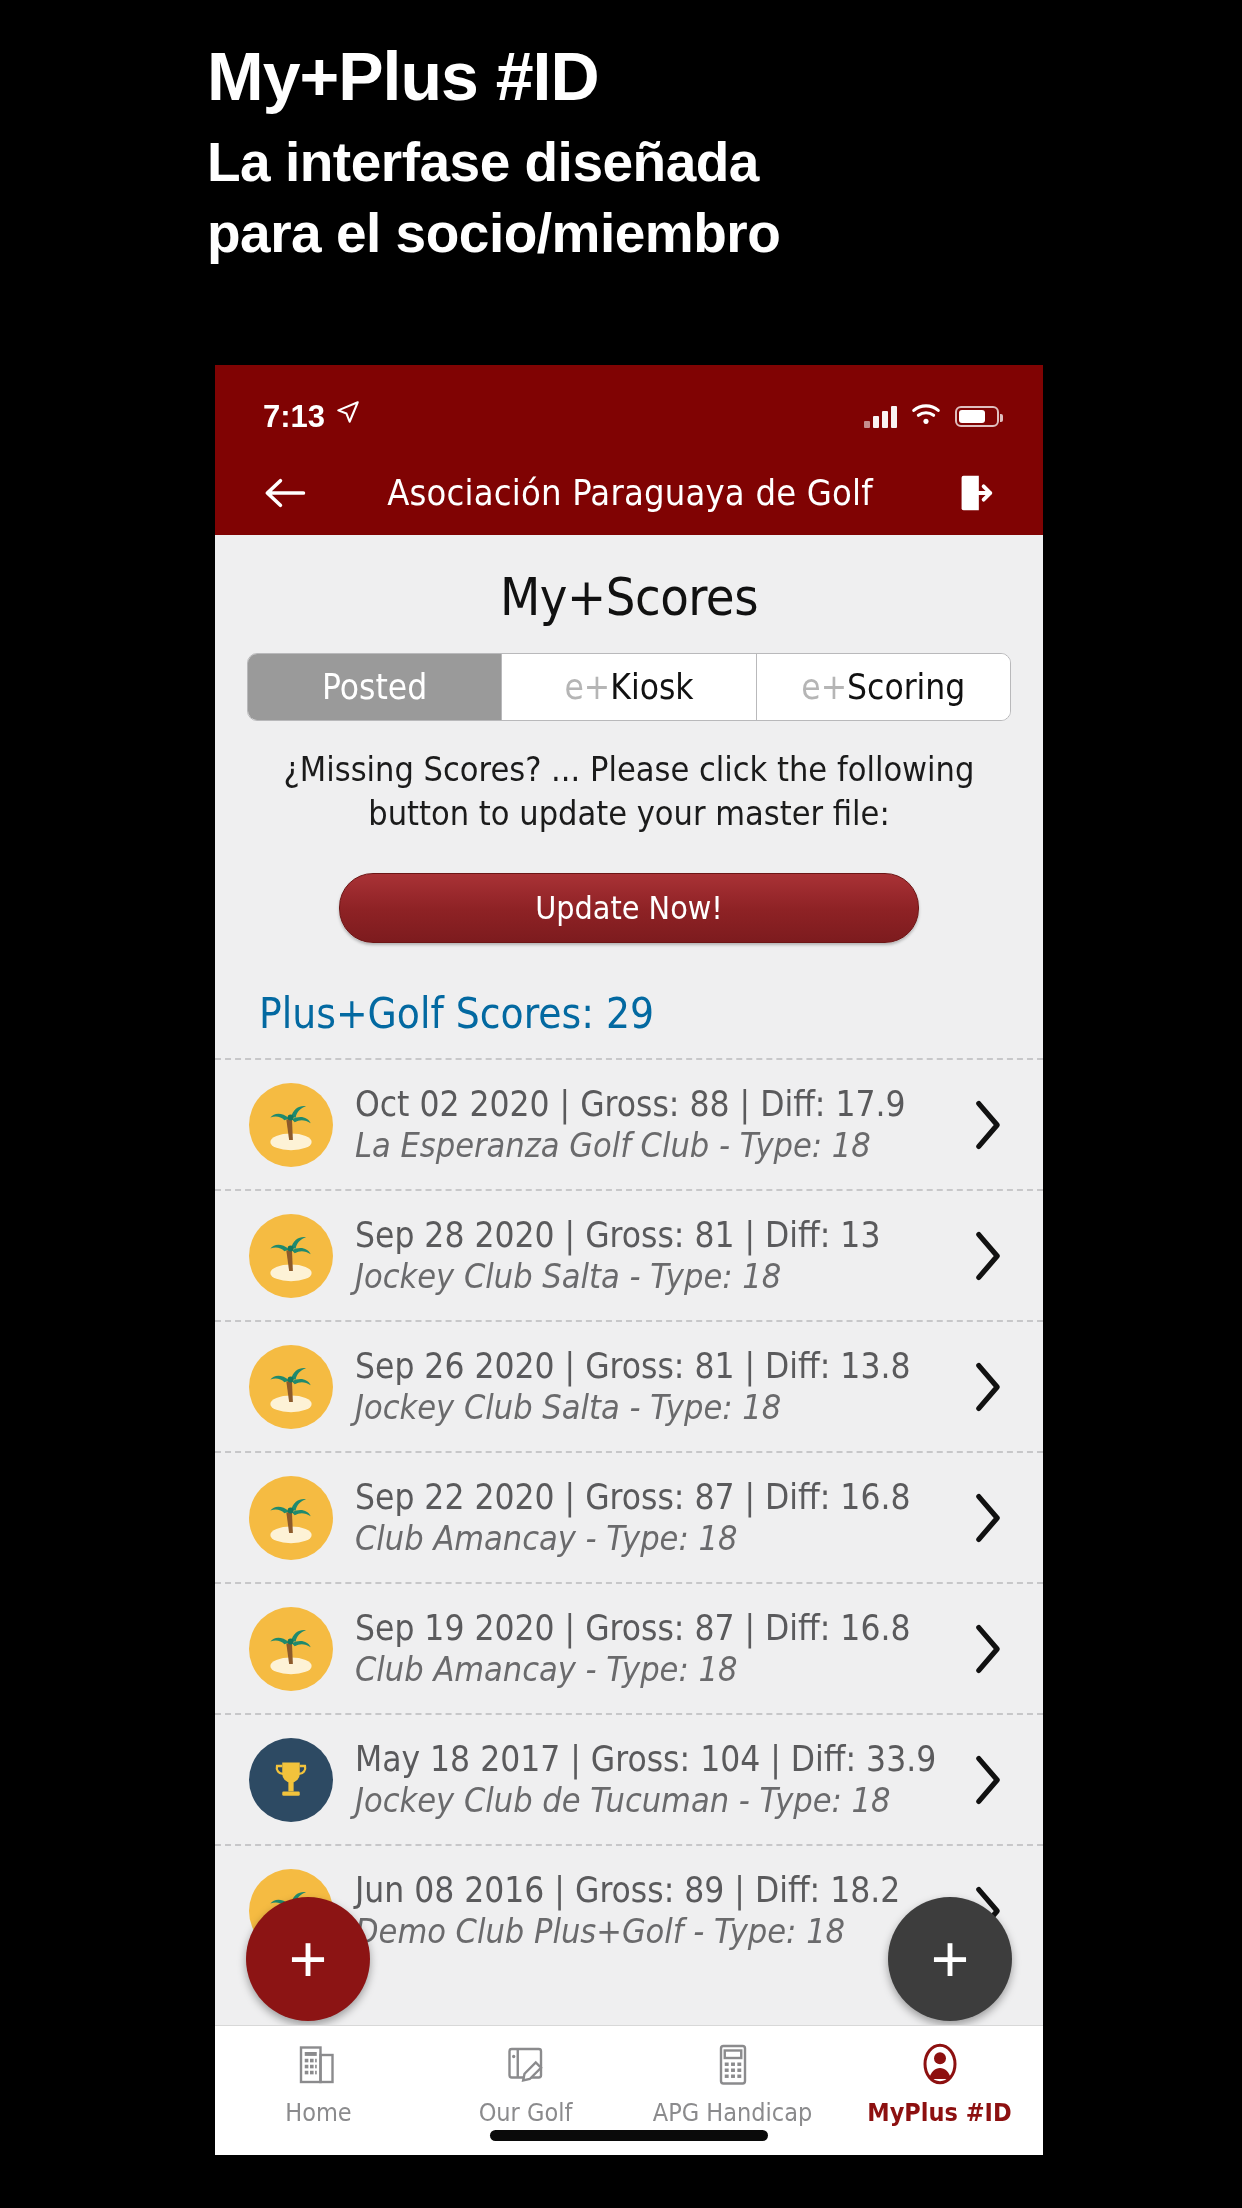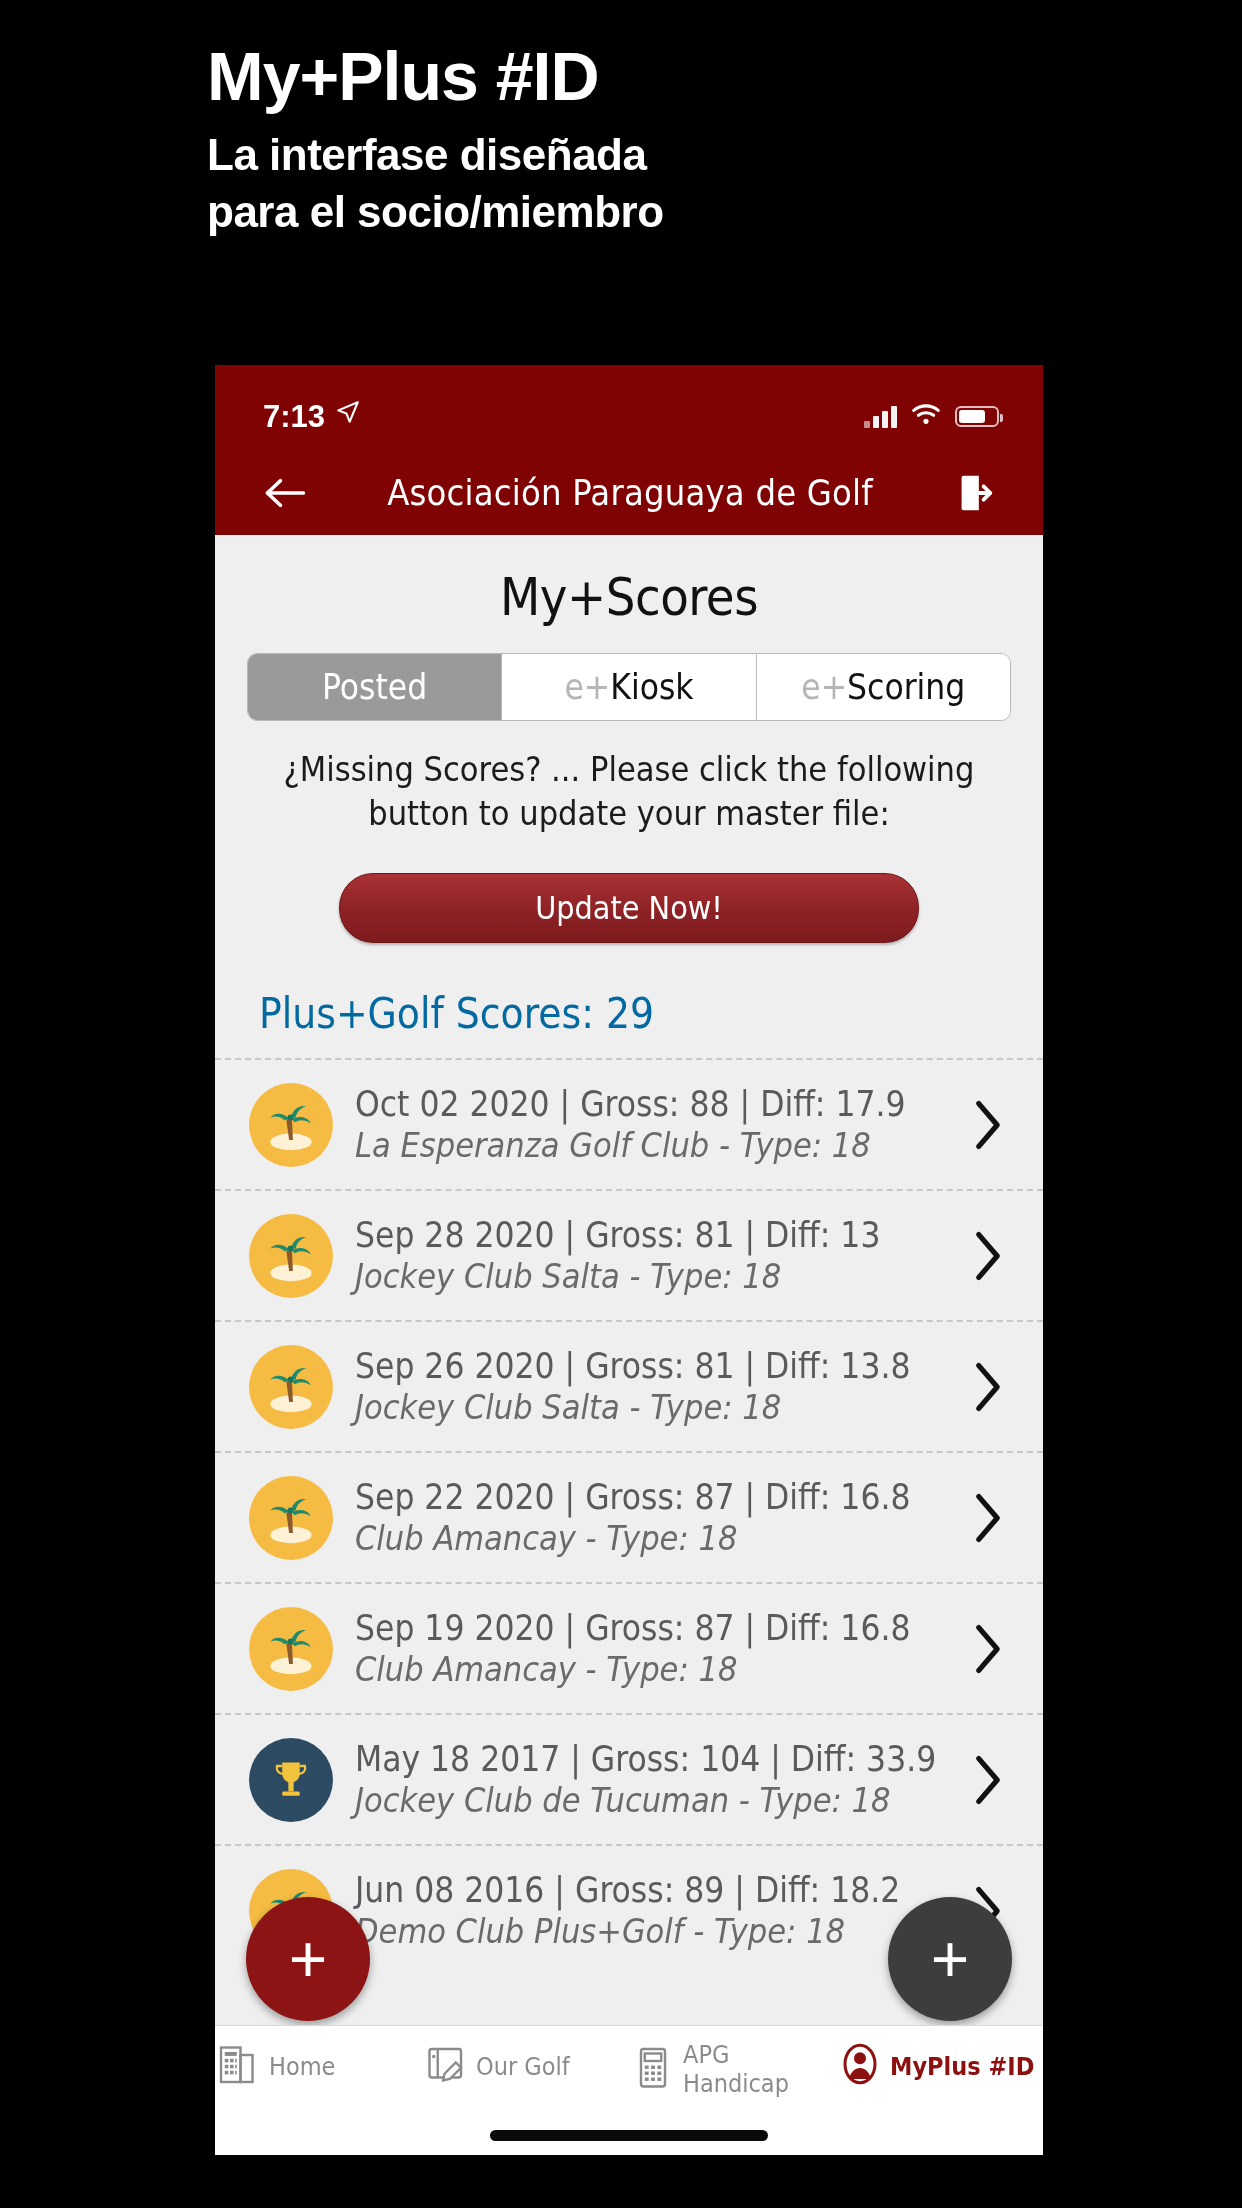--- a/index.html
+++ b/index.html
@@ -13,21 +13,21 @@
   
   .promo{
     position:absolute;left:0;top:0;width:1242px;height:365px;
     padding:40px 12px 0 207px;box-sizing:border-box;color:#fff;
   }
   .promo-title{
     font-size:68px;font-weight:bold;line-height:1.08;letter-spacing:-1px;
     margin:0 0 14px 0;
   }
   .promo-sub{
-    font-size:44px;font-weight:bold;line-height:1.28;margin:0;
+    font-size:55px;font-weight:bold;line-height:1.28;margin:0;
     letter-spacing:-0.5px;
   }
   
   .phone{
     position:absolute;left:207px;top:365px;width:828px;height:1790px;
     background:#efeff0;overflow:hidden;margin-left:8px;
   }
   
   .statusbar{
     height:85px;background:#800303;color:#fff;
@@ -134,21 +134,21 @@
     box-shadow:0 4px 9px rgba(0,0,0,.35);
   }
   .fab-left{left:31px;bottom:134px;background:#8c1414;}
   .fab-right{right:31px;bottom:134px;background:#3d3d3d;}
   
   .tabbar{
     position:absolute;left:0;bottom:0;width:828px;height:130px;background:#fff;
     border-top:1px solid #d8d8d8;display:flex;align-items:flex-start;padding-top:14px;
     box-sizing:border-box;
   }
-  .tab{flex:1;display:flex;flex-direction:row;align-items:center;gap:6px;}
+  .tab{flex:1;display:flex;flex-direction:column;align-items:center;gap:6px;}
   .tab-label{
     font-family:"DejaVu Sans Condensed","Liberation Sans Narrow","Liberation Sans",sans-serif;
     font-size:25px;color:#8b8b8d;
   }
   .tab.active .tab-label{color:#8d1010;font-weight:bold;}
   .home-ind{
     position:absolute;left:50%;transform:translateX(-50%);bottom:14px;
     width:278px;height:11px;border-radius:6px;background:#0a0a0a;
   }
 </style>

